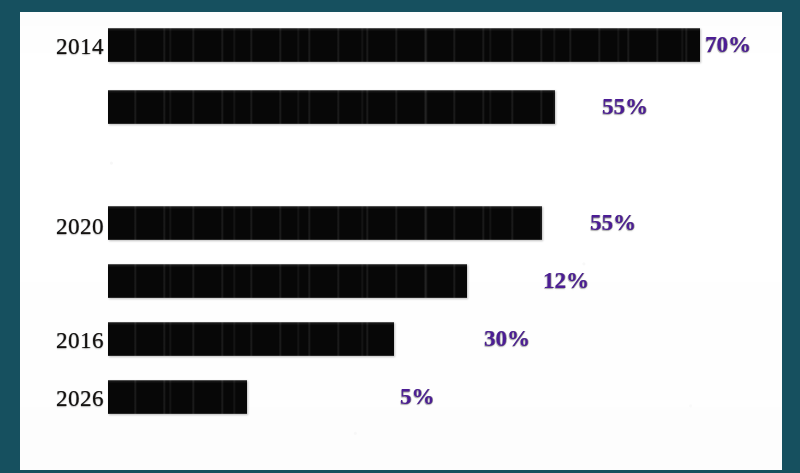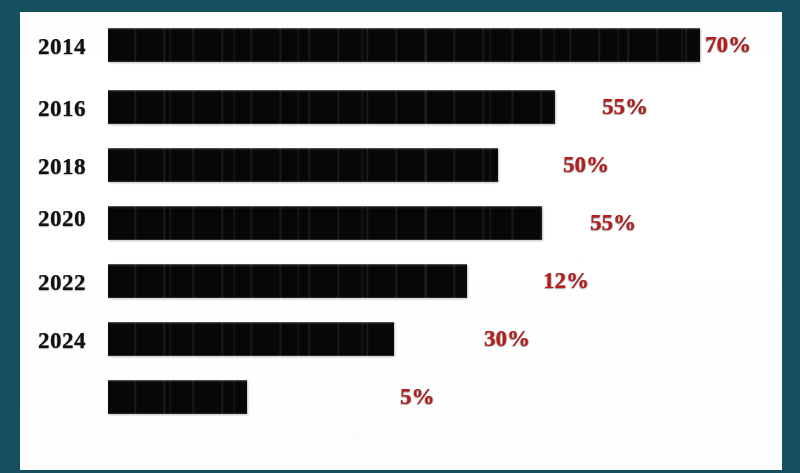--- a/index.html
+++ b/index.html
@@ -38,23 +38,23 @@
       linear-gradient(180deg, rgba(0,0,0,.012) 0%, rgba(0,0,0,0) 18%, rgba(0,0,0,.010) 100%);
     opacity:.9;
   }
   .row{
     position:absolute;
     left:0; width:762px;
   }
   .year-label{
     position:absolute;
     left:0; width:84px;
-    text-align:center;
+    text-align:right;
     font-family:"Liberation Serif", serif;
-    font-weight:700;
+    font-weight:400;
     font-size:23px;
     letter-spacing:.5px;
     color:#13110f;
     white-space:nowrap;
     text-shadow:
       0.6px 0 0 rgba(40,40,40,.45),
       -0.6px 0.4px 0 rgba(120,120,120,.35),
       0 1px 1.2px rgba(0,0,0,.30);
     filter:blur(.22px);
   }
@@ -83,21 +83,21 @@
         rgba(255,255,255,.07) 62px,
         rgba(255,255,255,0) 64px),
       linear-gradient(180deg, rgba(255,255,255,.06) 0 2px, rgba(255,255,255,0) 3px);
     pointer-events:none;
   }
   .value-label{
     position:absolute;
     font-family:"Liberation Serif", serif;
     font-weight:700;
     font-size:23px;
-    color:#b91c1c;
+    color:#4c1d95;
     white-space:nowrap;
     text-shadow:
       0.7px 0 0 rgba(60,60,60,.45),
       -0.7px 0.5px 0 rgba(130,130,130,.40),
       0 1px 1.4px rgba(0,0,0,.28);
     filter:blur(.25px);
   }
 </style>
 </head>
 <body>
@@ -106,48 +106,42 @@
   <div id="chart-plot" style="background: rgb(255, 255, 255);">
     <div id="paper-noise"></div>
 
     <div class="row" id="row-0" style="top: 16px; height: 54px;">
       <div class="year-label" style="top: 6px;">2014</div>
       <div class="bar" style="left: 88px; top: 0px; width: 592px; height: 34px;"></div>
       <div class="value-label" style="left: 685px; top: 4px;">70%</div>
     </div>
 
     <div class="row" id="row-1" style="top: 78px; height: 54px;">
-      <div class="year-label" style="top: 6px;">2016</div>
       <div class="bar" style="left: 88px; top: 0px; width: 447px; height: 34px;"></div>
       <div class="value-label" style="left: 582px; top: 4px;">55%</div>
     </div>
 
-    <div class="row" id="row-2" style="top: 136px; height: 54px;">
-      <div class="year-label" style="top: 6px;">2018</div>
-      <div class="bar" style="left: 88px; top: 0px; width: 390px; height: 34px;"></div>
-      <div class="value-label" style="left: 543px; top: 4px;">50%</div>
-    </div>
 
     <div class="row" id="row-3" style="top: 194px; height: 54px;">
-      <div class="year-label" style="top: 0;">2020</div>
+      <div class="year-label" style="top: 8px;">2020</div>
       <div class="bar" style="left: 88px; top: 0px; width: 434px; height: 34px;"></div>
       <div class="value-label" style="left: 570px; top: 4px;">55%</div>
     </div>
 
     <div class="row" id="row-4" style="top: 252px; height: 54px;">
-      <div class="year-label" style="top: 6px;">2022</div>
       <div class="bar" style="left: 88px; top: 0px; width: 359px; height: 34px;"></div>
       <div class="value-label" style="left: 523px; top: 4px;">12%</div>
     </div>
 
     <div class="row" id="row-5" style="top: 310px; height: 54px;">
-      <div class="year-label" style="top: 6px;">2024</div>
+      <div class="year-label" style="top: 6px;">2016</div>
       <div class="bar" style="left: 88px; top: 0px; width: 286px; height: 34px;"></div>
       <div class="value-label" style="left: 464px; top: 4px;">30%</div>
     </div>
 
     <div class="row" id="row-6" style="top: 368px; height: 54px;">
+      <div class="year-label" style="top: 6px;">2026</div>
       <div class="bar" style="left: 88px; top: 0px; width: 139px; height: 34px;"></div>
       <div class="value-label" style="left: 380px; top: 4px;">5%</div>
     </div>
 
   </div>
 </div>
 
 </body></html>

